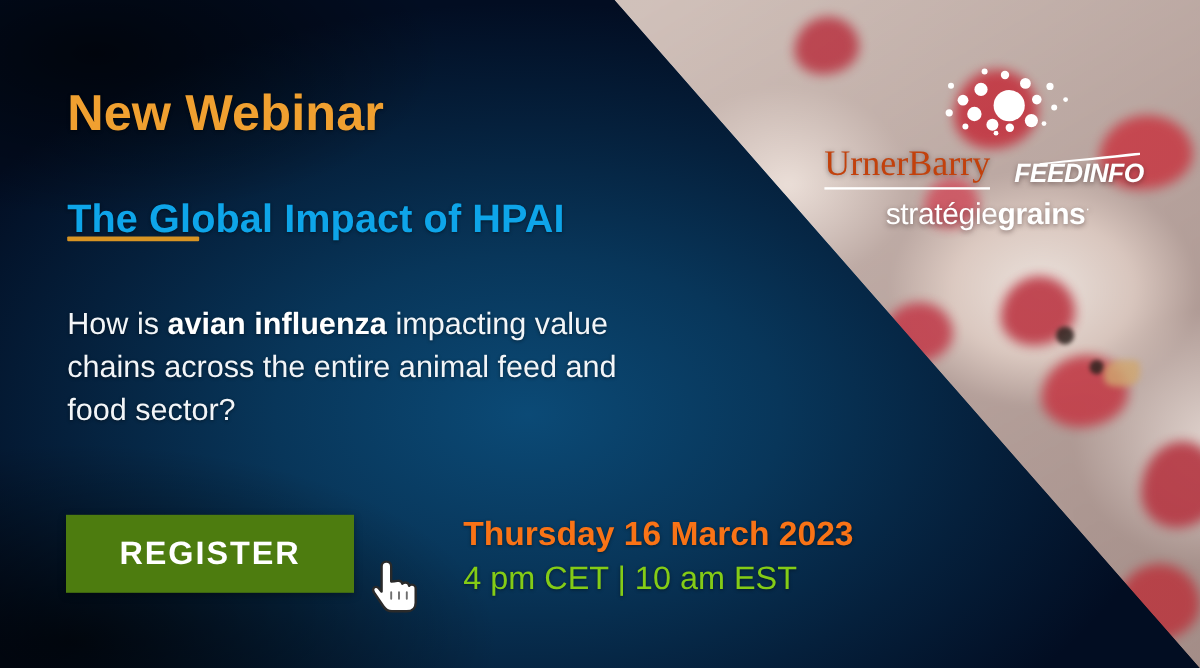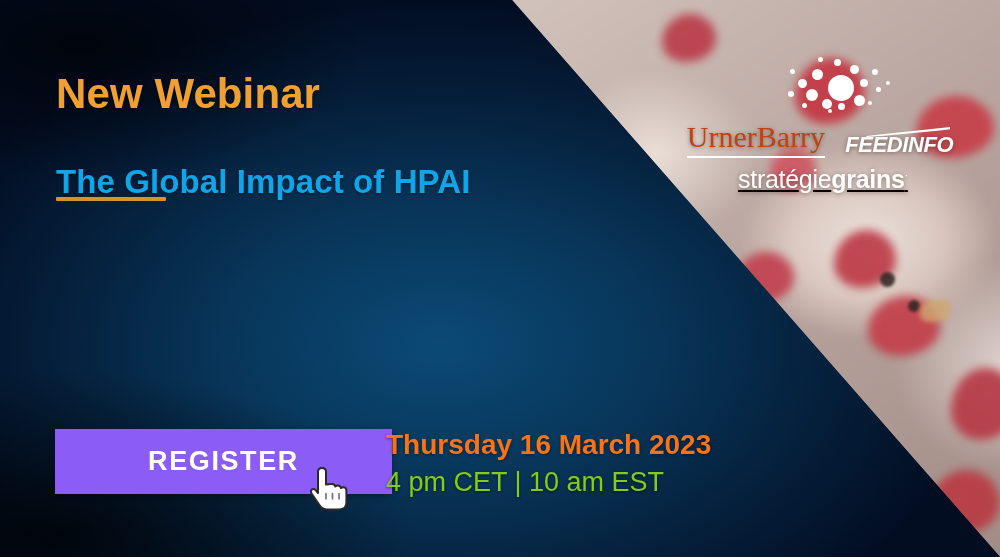--- a/index.html
+++ b/index.html
@@ -121,22 +121,22 @@
     font-weight: normal;
     color: #f2f5f8;
     text-shadow: 0 1px 3px rgba(0,0,0,.45);
   }
   .subcopy b { font-weight: bold; color: #ffffff; }
 
   
   .cta {
     position: absolute;
     left: 55px; top: 429px;
-    width: 337px; height: 65px;
-    background: #8b5cf6;
+    width: 240px; height: 65px;
+    background: #4d7c0f;
     border: 0;
     padding: 0;
     display: flex;
     align-items: center;
     justify-content: center;
     cursor: pointer;
     box-shadow: 0 2px 6px rgba(0,0,0,.35);
   }
   .cta-label {
     font-size: 27px;
@@ -221,21 +221,20 @@
     position: absolute;
     right: 2px; top: 4px;
     width: 86px; height: 10px;
   }
   .logo-row-3 {
     display: flex;
     align-items: flex-end;
     justify-content: center;
     margin-top: 7px;
     margin-left: 6px;
-    text-decoration: underline;
   }
   .strategie {
     font-size: 25px;
     font-weight: normal;
     letter-spacing: -.3px;
     color: #ffffff;
     text-shadow: 0 1px 4px rgba(60,40,40,.5);
   }
   .strategie b { font-weight: bold; }
   .strategie sup { font-size: 11px; vertical-align: super; }
@@ -266,20 +265,21 @@
   </div>
 
   <div class="navy-wedge"></div>
 
   <div class="content">
 
     <div class="kicker">New Webinar</div>
     <div class="headline">The Global Impact of HPAI</div>
     <div class="rule"></div>
 
+    <div class="subcopy"><span>How is </span><b>avian influenza</b><span> impacting value chains across the entire animal feed and food sector?</span></div>
 
     <button class="cta">
       <span class="cta-label">REGISTER</span>
     </button>
 
     <svg class="cursor-hand" viewBox="0 0 42 48">
       <path d="M12 2 C9.5 2 8 3.8 8 6 L8 27 L5.6 24.2 C4.2 22.6 2 22.8 1.2 24.4 C0.6 25.6 1 26.8 1.9 28.1
                L9.6 39.4 C11.2 41.8 13.4 43.4 16.6 43.4 L29 43.4 C33.4 43.4 36.4 40.6 36.4 36.2
                L36.4 24.6 C36.4 22.6 35 21.2 33.2 21.2 C32.3 21.2 31.5 21.6 31 22.2
                C30.7 20.5 29.4 19.4 27.8 19.4 C26.8 19.4 25.9 19.8 25.3 20.5

